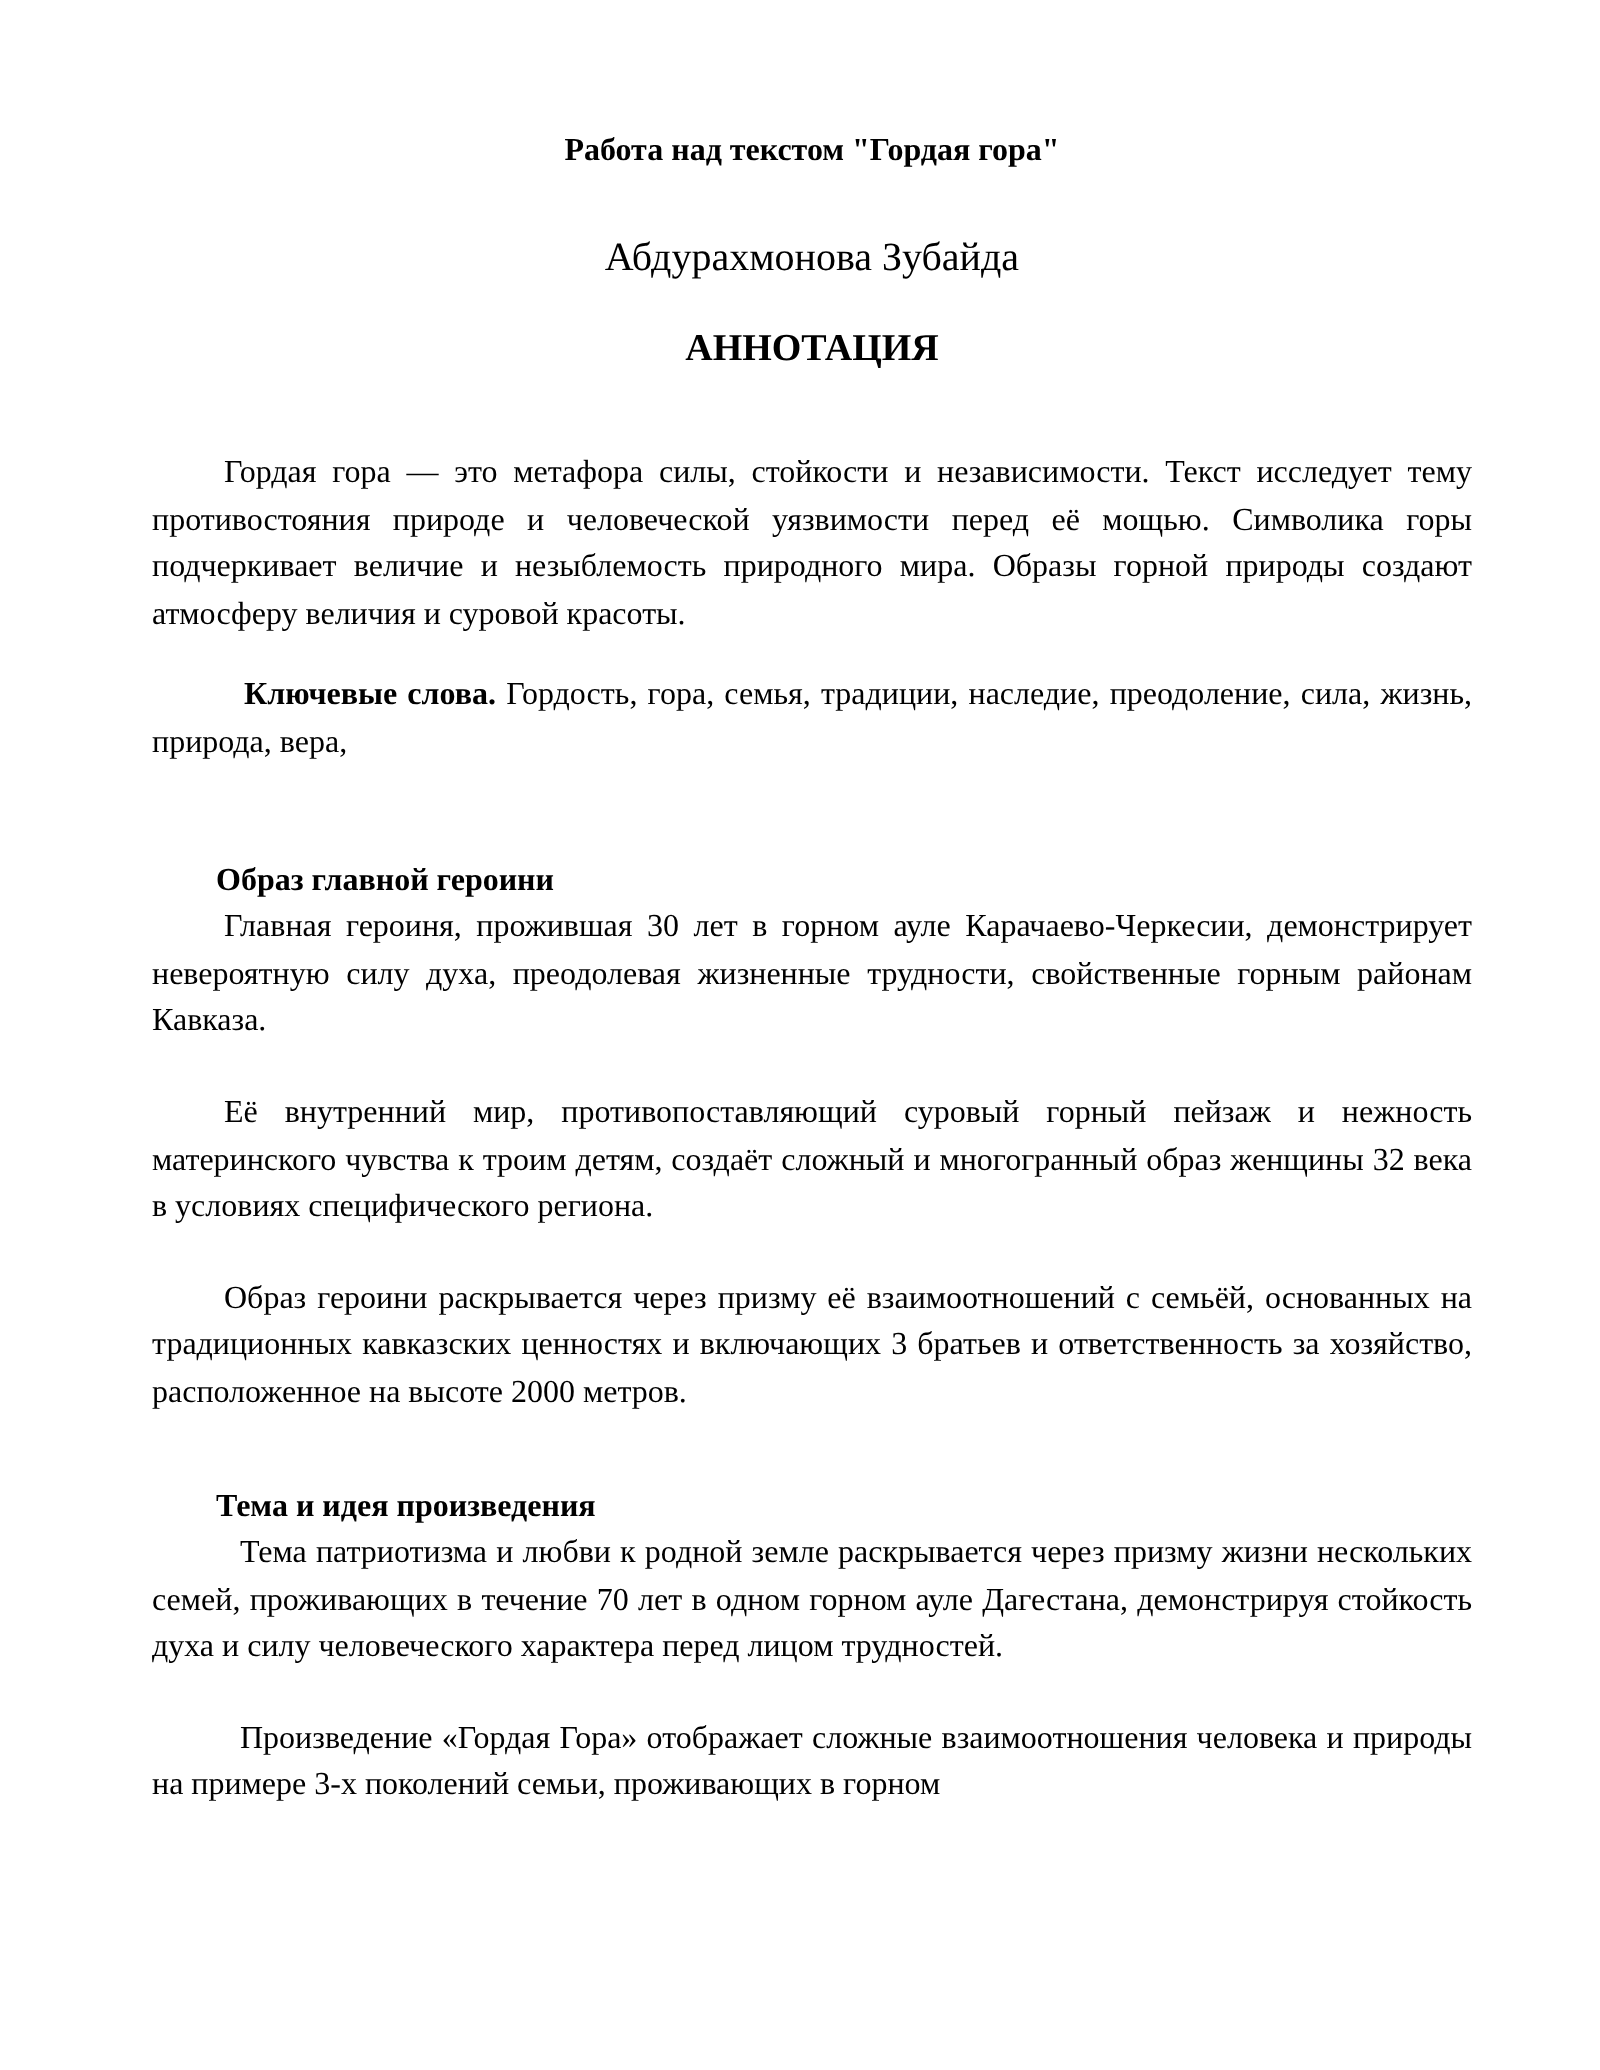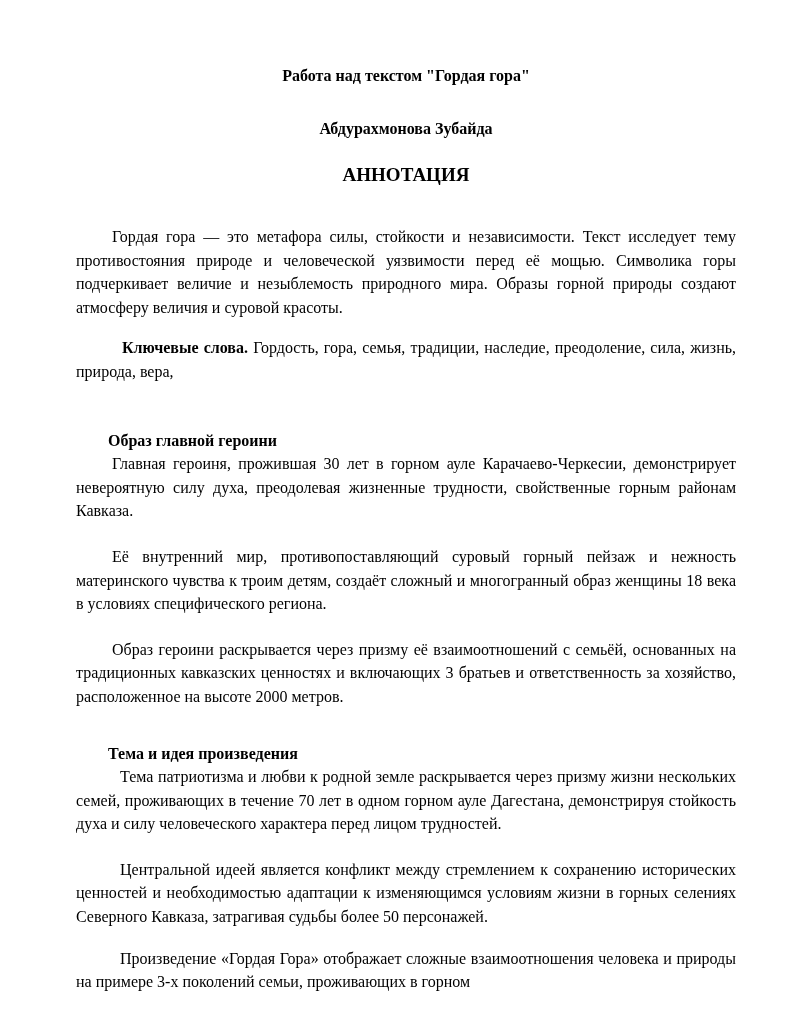--- a/index.html
+++ b/index.html
@@ -23,22 +23,22 @@
   }
   .doc-title {
     text-align: center;
     font-weight: bold;
     font-size: 16px;
     line-height: 24px;
     margin: 0 0 29px 0;
   }
   .doc-author {
     text-align: center;
-    font-weight: bold;
-    font-size: 16px;
+    font-weight: normal;
+    font-size: 20px;
     line-height: 24px;
     margin: 0 0 20px 0;
   }
   .doc-h1 {
     text-align: center;
     font-weight: bold;
     font-size: 19px;
     line-height: 28px;
     margin: 0 0 6px 0;
   }
@@ -82,25 +82,24 @@
   <p class="doc-h1">АННОТАЦИЯ</p>
 
   <p class="para after-anno">Гордая гора — это метафора силы, стойкости и независимости.  Текст исследует тему противостояния природе и человеческой уязвимости перед её мощью.  Символика горы подчеркивает величие и незыблемость природного мира. Образы горной природы создают атмосферу величия и суровой красоты.</p>
 
   <p class="para keywords"><span class="bold">Ключевые слова.</span> <span>Гордость, гора,  семья,  традиции,  наследие, преодоление, сила, жизнь, природа, вера,</span></p>
 
   <p class="doc-h2">Образ главной героини</p>
 
   <p class="para gap-sm">Главная героиня, прожившая 30 лет в горном ауле Карачаево-Черкесии, демонстрирует невероятную силу духа,  преодолевая жизненные трудности, свойственные горным районам Кавказа.</p>
 
-  <p class="para gap-sm">Её внутренний мир,  противопоставляющий  суровый горный пейзаж  и нежность материнского чувства к  троим детям,  создаёт сложный и  многогранный образ женщины 18 века в условиях специфического региона.</p>
+  <p class="para gap-sm">Её внутренний мир,  противопоставляющий  суровый горный пейзаж  и нежность материнского чувства к  троим детям,  создаёт сложный и  многогранный образ женщины 32 века в условиях специфического региона.</p>
 
   <p class="para gap-md">Образ героини раскрывается через призму её взаимоотношений с семьёй, основанных на традиционных кавказских ценностях и  включающих 3 братьев и ответственность за  хозяйство,  расположенное на высоте 2000 метров.</p>
 
   <p class="doc-h2">Тема и идея произведения</p>
 
   <p class="para gap-sm indent-lg">Тема патриотизма и любви к родной земле раскрывается через призму жизни нескольких семей, проживающих в течение 70 лет в одном горном ауле Дагестана, демонстрируя стойкость духа и силу человеческого характера перед лицом трудностей.</p>
 
-  <p class="para gap-lg indent-lg">Центральной идеей является конфликт между стремлением к сохранению исторических ценностей и  необходимостью адаптации к изменяющимся условиям жизни в горных селениях Северного Кавказа, затрагивая судьбы  более 50 персонажей.</p>
 
   <p class="para indent-lg">Произведение «Гордая Гора» отображает сложные взаимоотношения человека и природы на примере 3-х поколений семьи, проживающих в горном</p>
 
 </div>
 
 </body></html>

